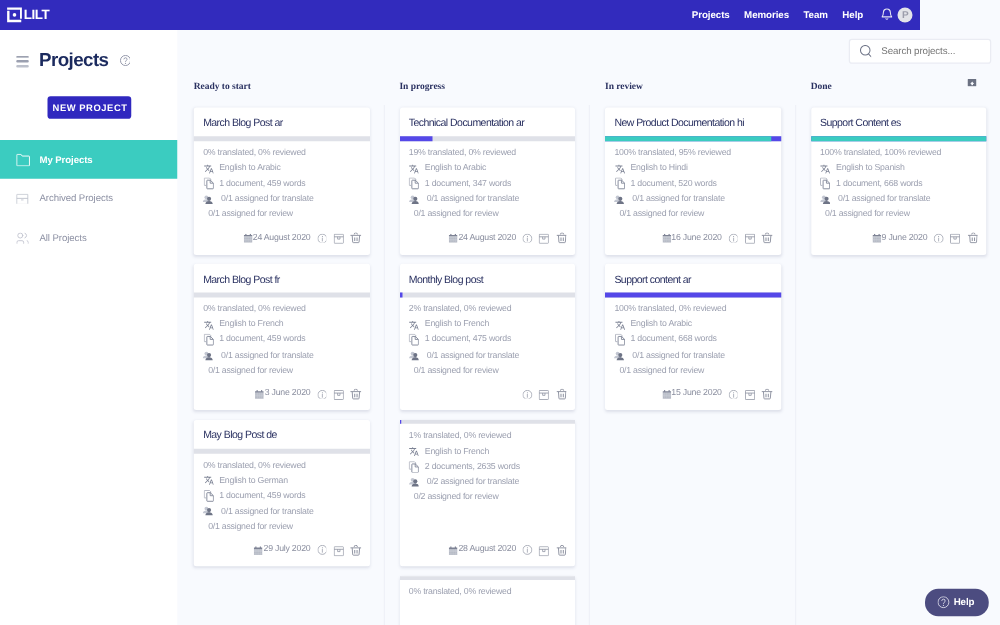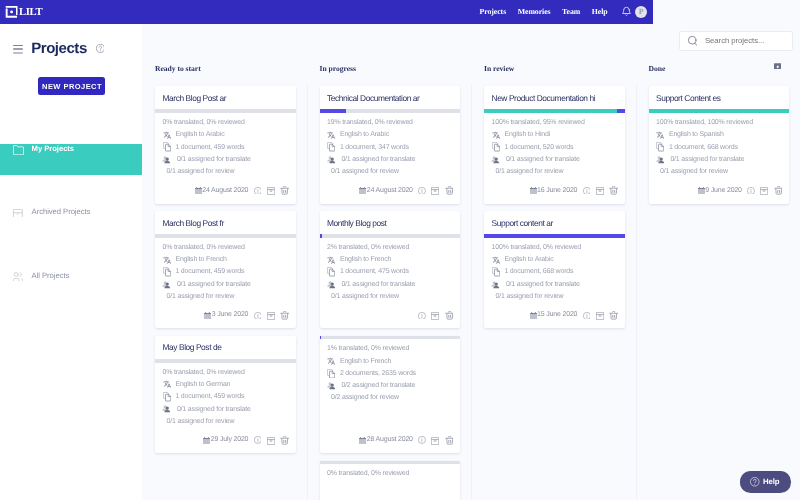--- a/index.html
+++ b/index.html
@@ -5,22 +5,22 @@
   * { box-sizing: border-box; margin:0; padding:0; }
   html,body { width:800px; height:500px; overflow:hidden; }
   body {
     font-family: "Liberation Sans", sans-serif;
     background:#f8fafe;
     -webkit-font-smoothing: antialiased;
     text-rendering: geometricPrecision;
   }
   
   .topbar {
-    position:absolute; left:0; top:0; width:653px; height:24px;
-    background:#322bbd; display:flex; align-items:center;font-family:Liberation Serif, serif;
+    position:absolute; left:0; top:0; width:736px; height:24px;
+    background:#322bbd; display:flex; align-items:center;
   }
   .logo { position:absolute; left:0; top:0; width:80px; height:24px; }
   .logo-mark { position:absolute; left:0px; top:0px; width:24px; height:24px; }
   .logo-text { position:absolute; left:19px; top:6.5px; color:#fff; font-size:10.7px; font-weight:bold; letter-spacing:-0.35px; line-height:1; }
   .topnav { position:absolute; right:0; top:0; height:23.3px; display:flex; align-items:center; }
   .topnav a { color:#fff; font-size:7.8px; font-weight:bold; text-decoration:none; padding:0 5.75px; letter-spacing:-0.05px; line-height:1;}
   .bell { margin:0 4.4px 0 8.5px; display:flex; align-items:center; }
   .avatar {
     width:12px; height:12px; border-radius:50%; background:#e3e4e9;
     color:#9b9dab; font-size:8px; font-weight:bold; display:flex;
@@ -40,21 +40,21 @@
   .hamburger i:nth-child(3){ top:7.3px; background:#bcc0cb; }
   .sb-title { position:absolute; left:31.2px; top:17.3px; font-size:15px; font-weight:bold; color:#1b2a5e; letter-spacing:-0.45px; line-height:1;}
   .sb-help { position:absolute; left:95.6px; top:19.9px; display:block; line-height:0; }
   .newproj {
     position:absolute; left:37.9px; top:53.4px; width:67.3px; height:17.8px;
     background:#3028bf; color:#fff; border:0; border-radius:2.5px;
     font-family:inherit; font-size:7.5px; font-weight:bold; letter-spacing:0.45px;
     cursor:pointer; padding-left:1px;
   }
   .sb-items { position:absolute; left:0; top:88px; width:142px; }
-  .sb-item { height:31.3px; display:flex; padding-left:12.4px; cursor:pointer;margin-top:32px; }
+  .sb-item { height:31.3px; display:flex; align-items:center; padding-left:12.4px; cursor:pointer; }
   .sb-item .ico { width:11.4px; height:11.4px; display:flex; align-items:center; justify-content:center; flex:0 0 11.4px;}
   .sb-item .lbl { font-size:7.7px; color:#8c90a3; margin-left:7.8px; letter-spacing:-0.06px; }
   .sb-item.active { background:#3bccc0; }
   .sb-item.active .lbl { color:#fff; font-weight:bold; }
   
   .main { position:absolute; left:142px; top:24px; width:658px; height:476px; background:#f8fafe; }
   .searchbox {
     position:absolute; left:536.7px; top:7.1px; width:114.7px; height:19.8px;
     background:#fff; border:1px solid #eaecf3; border-radius:2.5px;
     display:flex; align-items:center;

